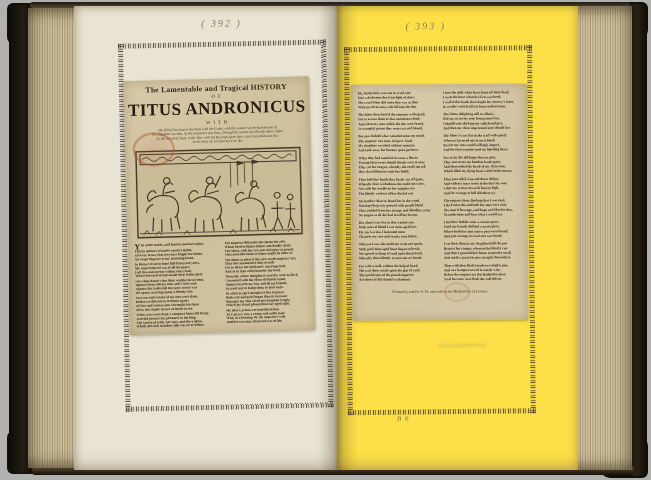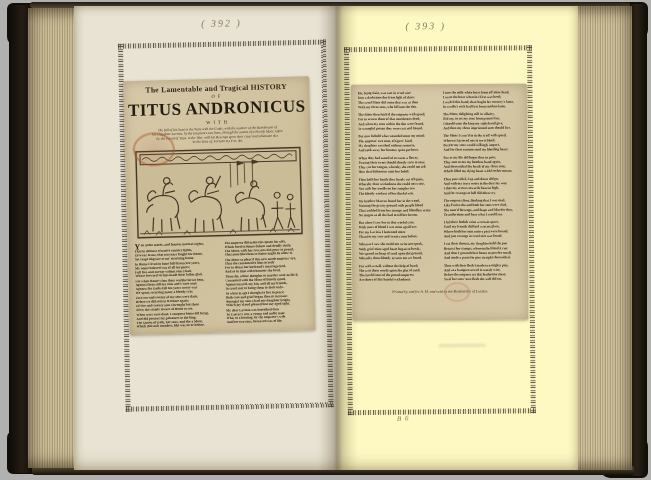--- a/index.html
+++ b/index.html
@@ -20,21 +20,21 @@
   .edge-left{position:absolute;left:28px;top:8px;width:50px;height:460px;
     background:repeating-linear-gradient(90deg,#cfc19e 0 1px,#b2a37f 1px 2px,#c6b793 2px 4px,#a99a76 4px 5px);
     box-shadow:inset 10px 0 14px -6px rgba(40,30,15,.45), inset 0 14px 12px -8px rgba(60,48,28,.5), inset 0 -14px 12px -8px rgba(60,48,28,.5);}
   .edge-right{position:absolute;left:576px;top:6px;width:56px;height:464px;
     background:repeating-linear-gradient(90deg,#d4c6a3 0 1px,#b6a783 1px 2px,#c9ba96 2px 4px,#ab9c78 4px 5px);
     box-shadow:inset -10px 0 14px -6px rgba(40,30,15,.45), inset 0 14px 12px -8px rgba(60,48,28,.5), inset 0 -14px 12px -8px rgba(60,48,28,.5);}
 
   .page{position:absolute;top:6px;height:464px;}
   .page.left{left:74px;width:263px;background:#e8e3d2;
     box-shadow:inset 6px 0 10px -5px rgba(120,100,68,.45), inset -10px 0 16px -8px rgba(90,74,48,.35), inset 0 -12px 16px -9px rgba(120,100,68,.45), inset 0 8px 10px -7px rgba(120,100,68,.4);}
-  .page.right{left:337px;width:241px;background:#fef9c3;
+  .page.right{left:337px;width:241px;background:#fde047;
     box-shadow:inset -6px 0 10px -5px rgba(120,100,68,.4), inset 10px 0 16px -8px rgba(90,74,48,.35), inset 0 -12px 16px -9px rgba(120,100,68,.45), inset 0 8px 10px -7px rgba(120,100,68,.4);}
   .gutter{position:absolute;left:318px;top:6px;width:40px;height:464px;
     background:linear-gradient(90deg,rgba(60,48,28,0),rgba(60,48,28,.16) 40%,rgba(45,36,20,.3) 50%,rgba(60,48,28,.14) 62%,rgba(60,48,28,0));}
 
   
   .pggroup{position:absolute;inset:0;}
   .pggroup.l{transform:rotate(-1.2deg);}
   .pggroup.r{transform:rotate(-0.6deg);}
   .folio{position:absolute;width:80px;text-align:center;font-style:italic;font-size:10px;letter-spacing:2px;color:#8a7b5f;}
   .ornbox{position:absolute;}

